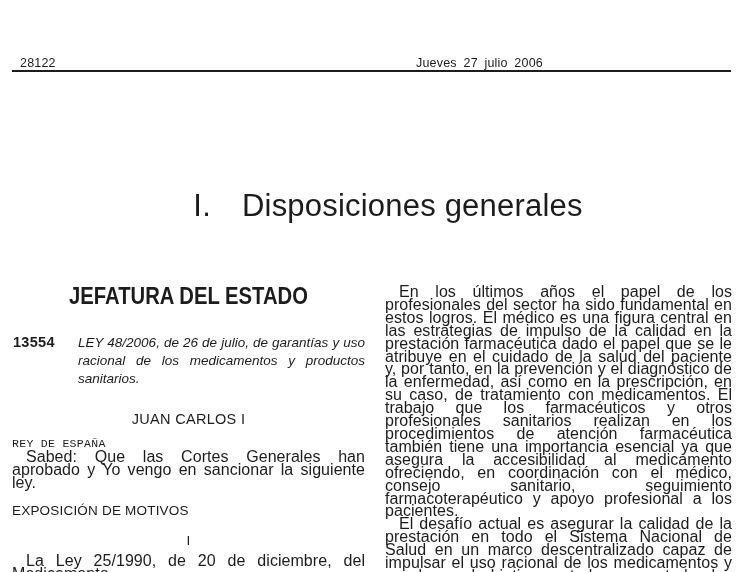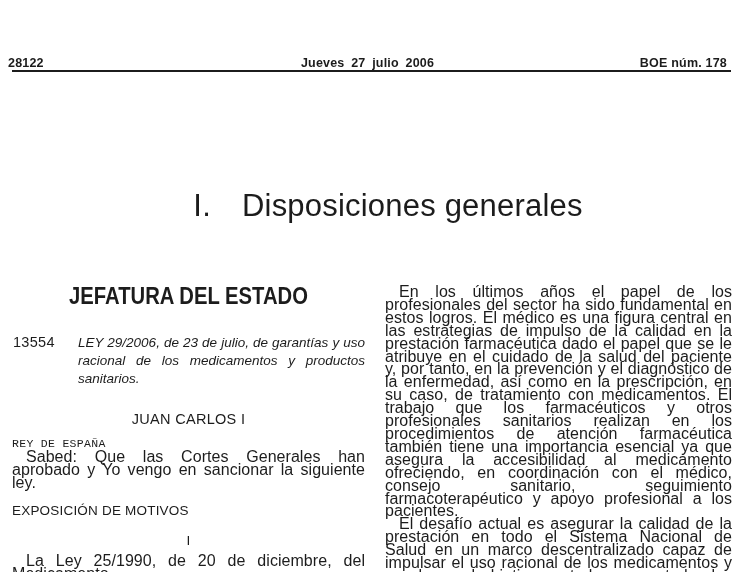--- a/index.html
+++ b/index.html
@@ -11,23 +11,23 @@
     position:relative;
     width:744px;height:572px;
     background:var(--paper);
     overflow:hidden;
     font-family:"Liberation Sans", sans-serif;
     color:var(--ink);
     margin:0 auto;
   }
   
   .masthead{
-    position:absolute;left:8px;top:56px;width:719px;
+    position:absolute;left:20px;top:56px;width:719px;
     display:flex;align-items:baseline;
-    font-size:12.5px;font-weight:700;letter-spacing:0.2px;
+    font-size:12.5px;font-weight:400;letter-spacing:0.2px;
   }
   .ph-left{width:200px;text-align:left;}
   .ph-center{flex:1;text-align:center;word-spacing:3px;}
   .ph-right{width:200px;text-align:right;}
   .rule{
     position:absolute;left:12px;top:70px;width:719px;height:0;
     border-top:2px solid var(--ink);
   }
   
   .section-title{
@@ -46,21 +46,21 @@
   .col-right{width:347px;padding-top:3px;}
   .agency{
     margin:0;padding-top:1px;
     text-align:center;white-space:nowrap;
     font-size:23px;line-height:24px;font-weight:700;
     transform:scaleX(0.88);transform-origin:50% 0;
   }
   .entry{position:relative;margin-top:26px;}
   .entry-num{
     position:absolute;left:1px;top:0;
-    font-size:14.5px;font-weight:400;letter-spacing:0.3px;
+    font-size:14.5px;font-weight:700;letter-spacing:0.3px;
   }
   .entry-title{
     margin:0 0 0 66px;
     font-style:italic;
     font-size:13.5px;line-height:18px;
     text-align:justify;
   }
   .king{
     margin:24px 0 8px;text-align:center;
     font-size:14.5px;line-height:15px;font-weight:400;letter-spacing:0.3px;
@@ -88,36 +88,35 @@
   .clipped{margin-top:6px;}
 </style>
 </head>
 <body>
 
 <div class="page">
 
   <header class="masthead">
     <span class="ph-left">28122</span>
     <span class="ph-center">Jueves 27 julio 2006</span>
-    <span class="ph-right">BOE núm. 178</span>
   </header>
   <div class="rule"></div>
 
   <h1 class="section-title">
     <span class="numeral">I.</span><span>Disposiciones generales</span>
   </h1>
 
   <div class="columns">
 
     <div class="col col-left">
       <h2 class="agency">JEFATURA DEL ESTADO</h2>
 
       <div class="entry">
         <span class="entry-num">13554</span>
-        <p class="entry-title">LEY 29/2006, de 23 de julio, de garantías y uso racional de los medicamentos y productos sanitarios.</p>
+        <p class="entry-title">LEY 48/2006, de 26 de julio, de garantías y uso racional de los medicamentos y productos sanitarios.</p>
       </div>
 
       <h3 class="king">JUAN CARLOS I</h3>
       <h4 class="king-title">REY DE ESPAÑA</h4>
 
       <p class="body-p">Sabed: Que las Cortes Generales han aprobado y Yo vengo en sancionar la siguiente ley.</p>
 
       <h4 class="motives">EXPOSICIÓN DE MOTIVOS</h4>
       <div class="motives-numeral">I</div>
 

